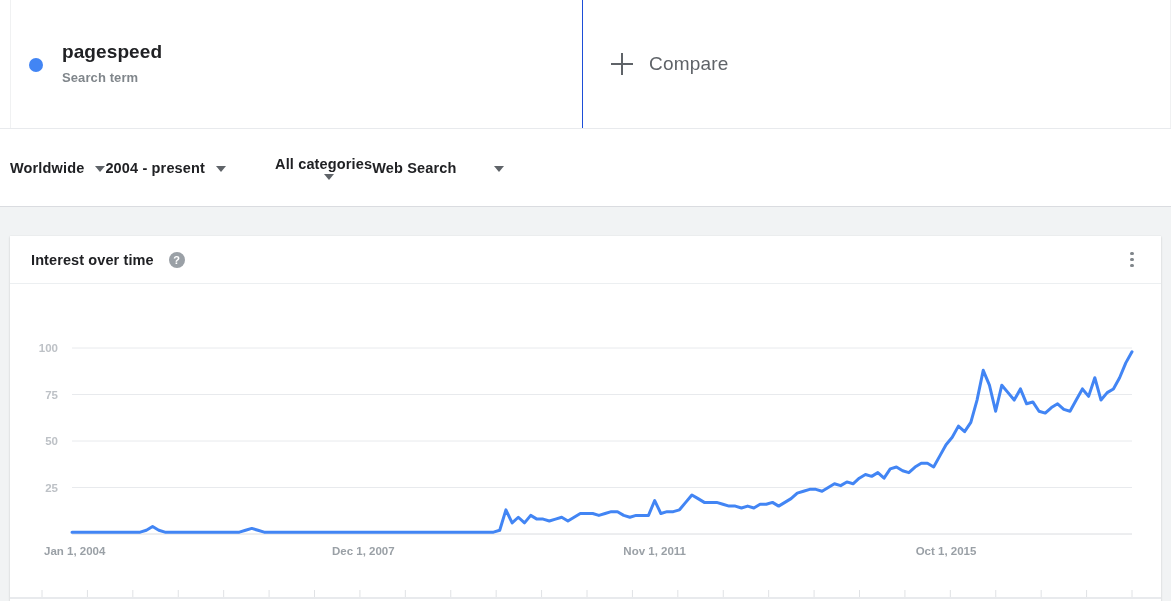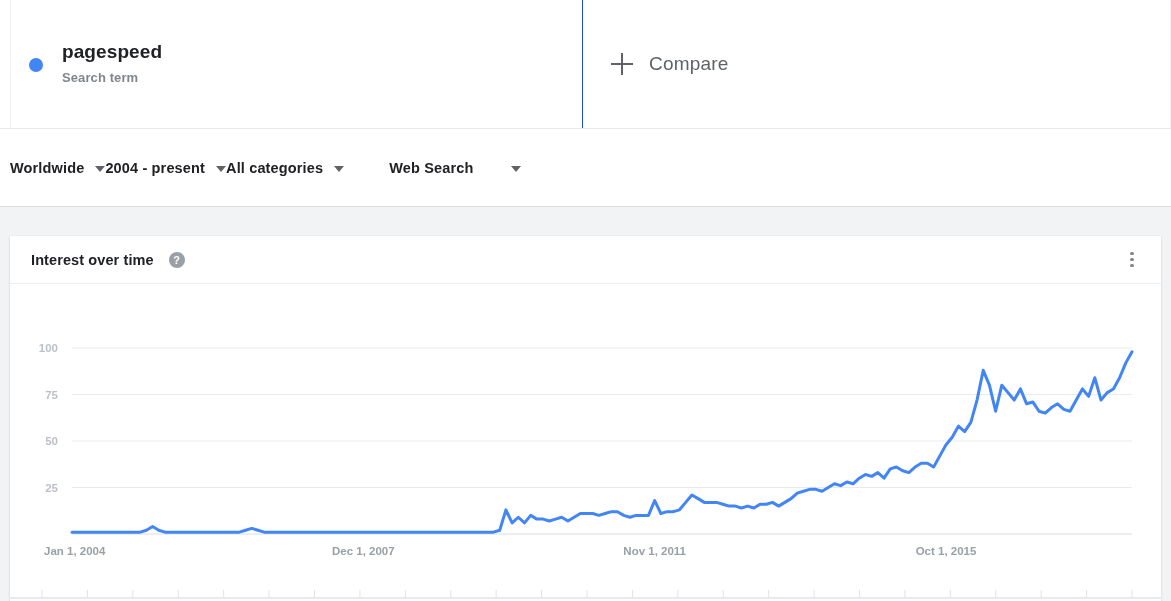--- a/index.html
+++ b/index.html
@@ -240,25 +240,25 @@
 
 <div class="filter-bar">
   <div class="filter" style="margin-left:10px;">
     <span class="filter-label">Worldwide</span>
     <span class="caret"></span>
   </div>
   <div class="filter" style="">
     <span class="filter-label">2004 - present</span>
     <span class="caret"></span>
   </div>
-  <div class="filter" style="">
+  <div class="filter" style="margin-left:49px;flex-direction:column;">
     <span class="filter-label">All categories</span>
     <span class="caret"></span>
   </div>
-  <div class="filter" style="margin-left:45px;gap:27px;">
+  <div class="filter" style="gap:27px;">
     <span class="filter-label">Web Search</span>
     <span class="caret"></span>
   </div>
 </div>
 
 <div class="page-body">
   <div class="card">
     <div class="card-header">
       <span class="card-title">Interest over time</span>
       <span class="help-icon">?</span>

